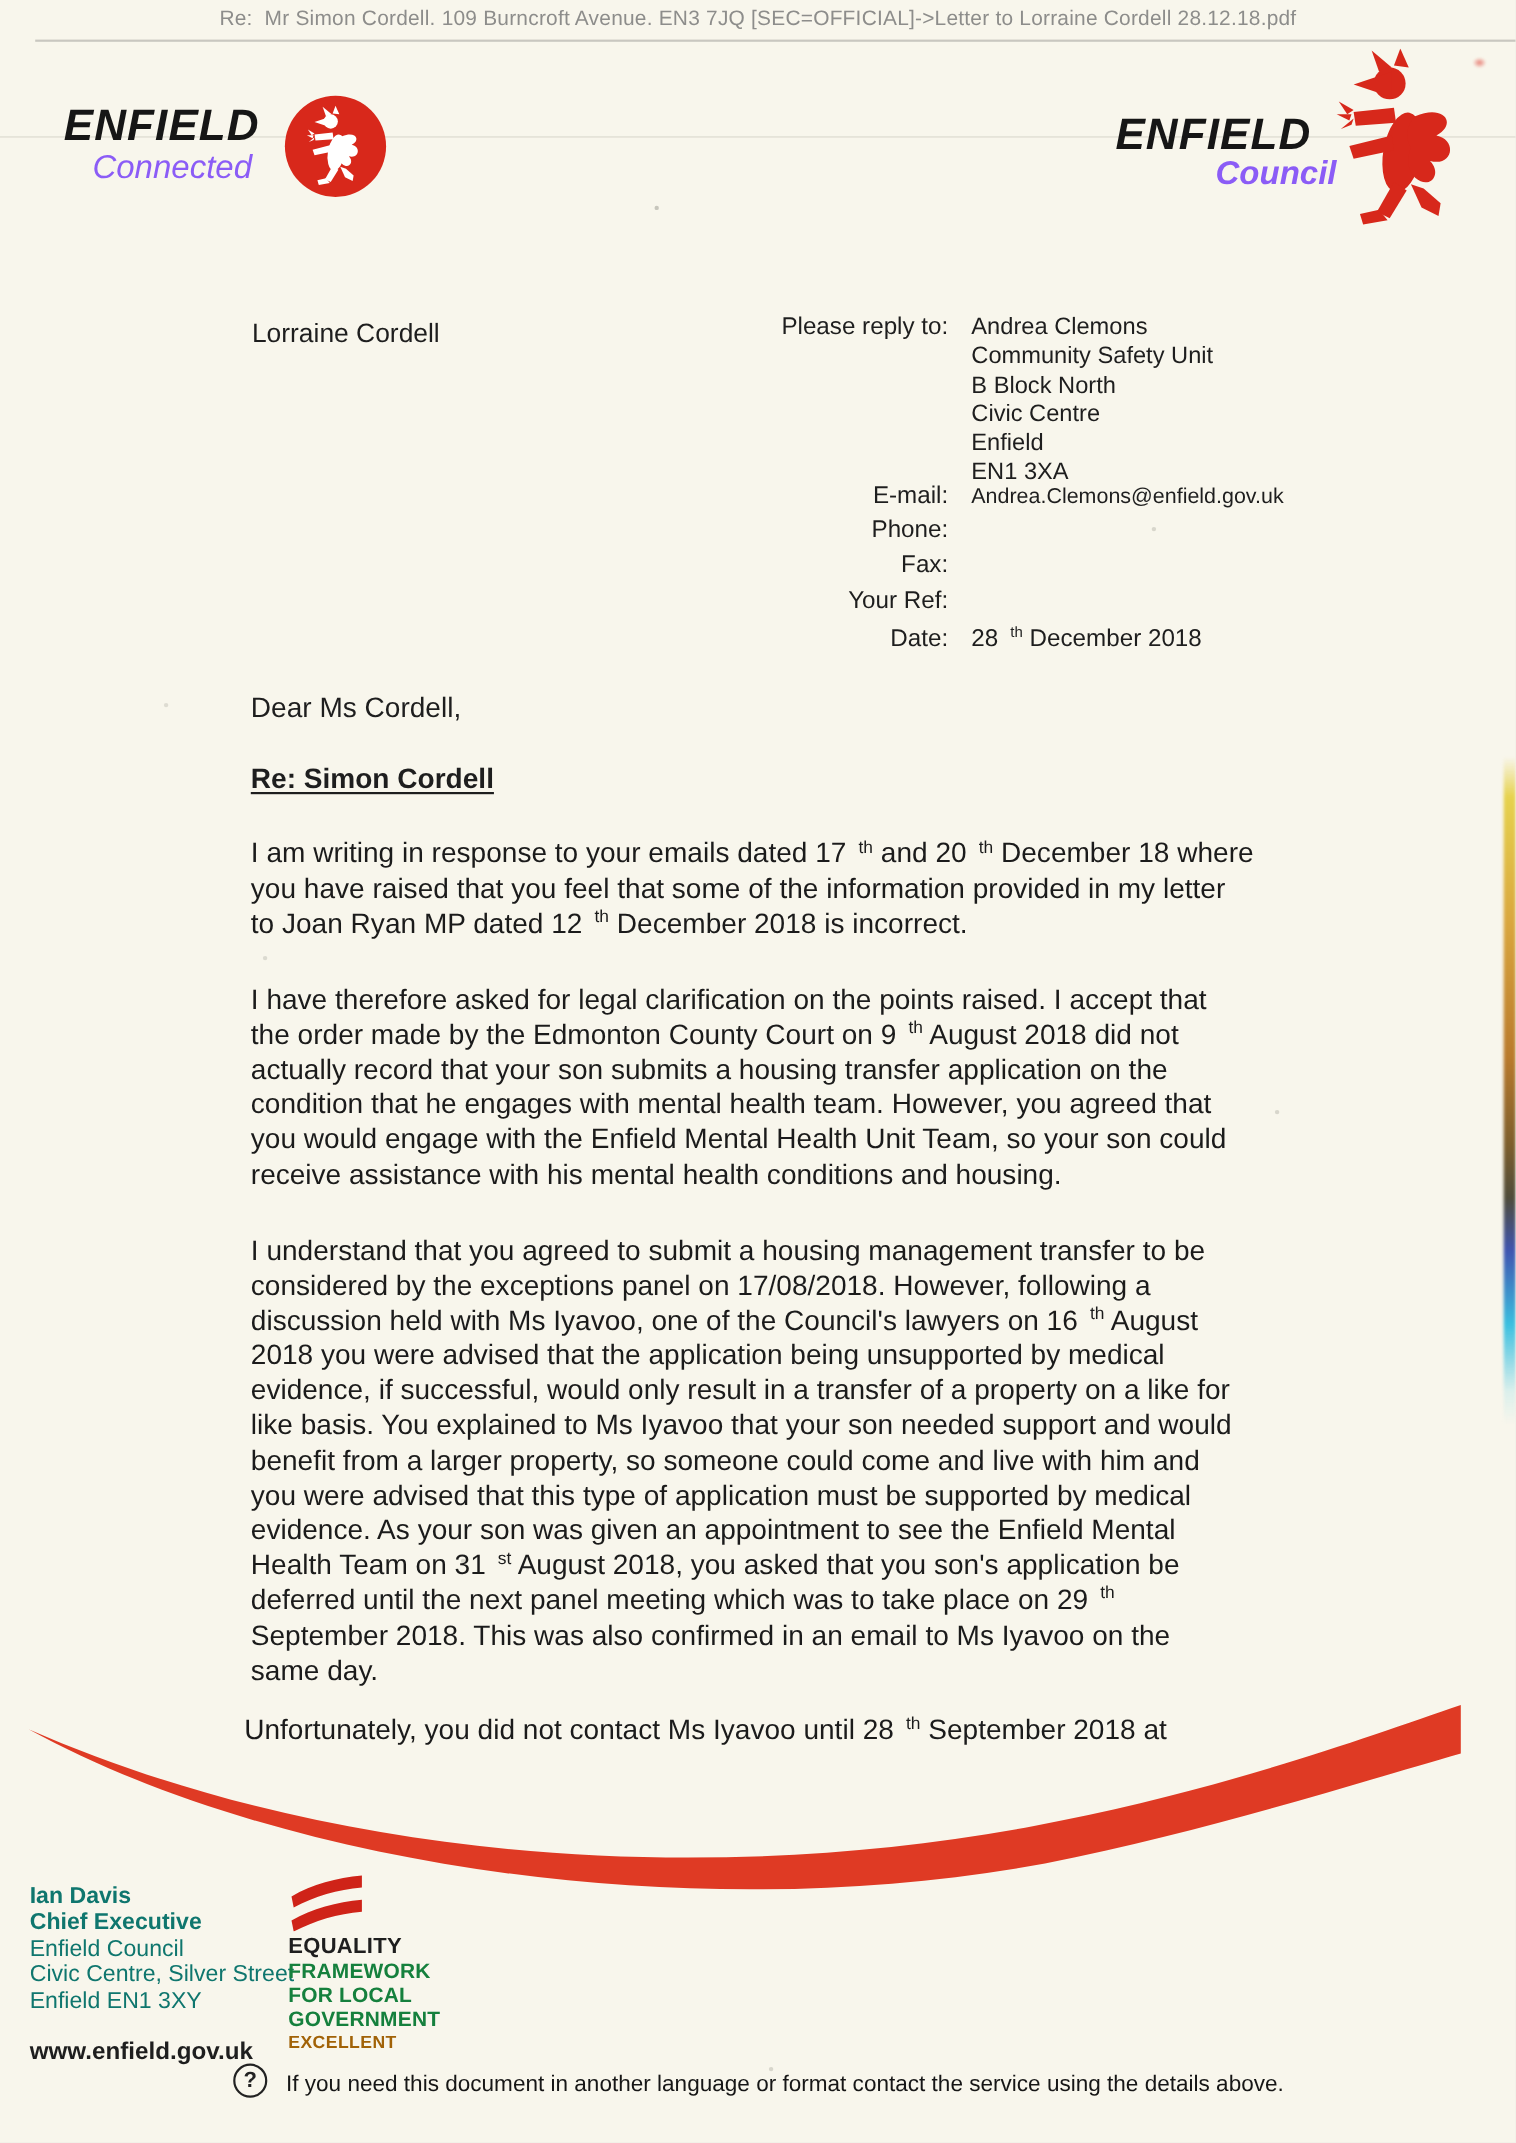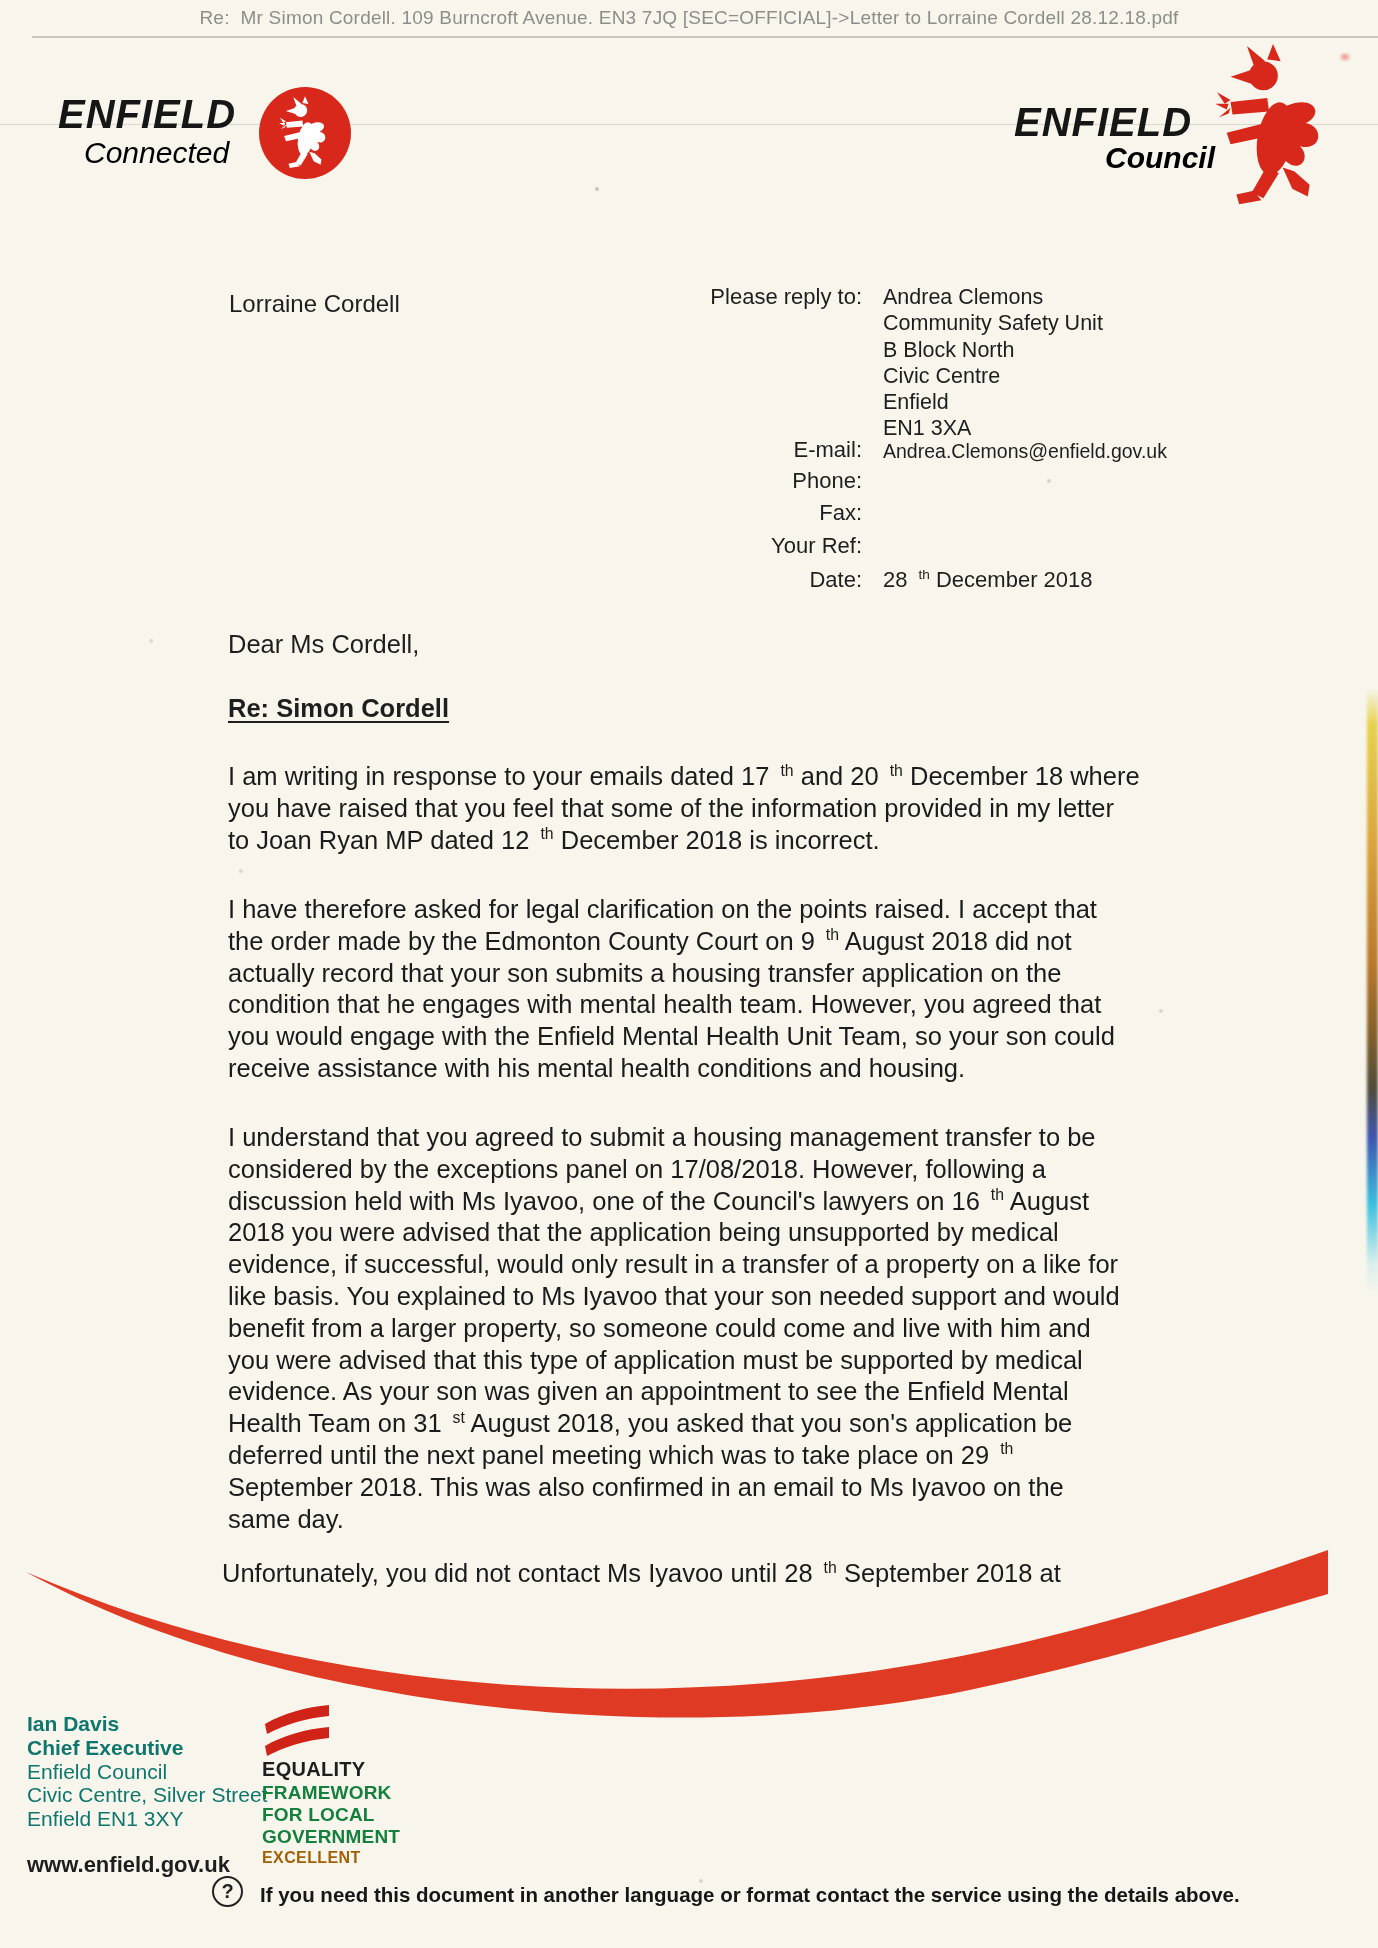--- a/index.html
+++ b/index.html
@@ -12,21 +12,21 @@
   .abs{position:absolute;}
   
   .file-header{
     top:7px;left:0;width:100%;text-align:center;
     font-size:19px;color:#8d8d8b;letter-spacing:.2px;white-space:pre;
   }
   .header-rule{top:36px;left:32px;right:0;height:2px;background:#c9c7c0;}
   .scan-band{top:124px;left:0;width:100%;height:1px;background:#cfcdc3;opacity:.75;}
   
   .logo-title{font-style:italic;font-weight:800;font-size:40px;color:#161616;letter-spacing:1px;white-space:nowrap;}
-  .logo-sub{font-style:italic;font-size:30px;color:#000000;white-space:nowrap;}
+  .logo-sub{font-style:italic;font-size:30px;color:#8b5cf6;white-space:nowrap;}
   .crest-circle{
     top:87px;left:259px;width:92px;height:92px;border-radius:50%;
     background:#d8281b;display:flex;align-items:center;justify-content:center;
   }
   .beast-right{top:44px;left:1212px;width:122px;height:164px;color:#d7281b;}
   
   .label{font-size:22px;text-align:right;width:262px;left:600px;white-space:nowrap;}
   .value{left:883px;white-space:nowrap;}
   .reply-lines .line{font-size:21.5px;line-height:26.3px;white-space:pre;}
   
@@ -183,15 +183,15 @@
   <div class="abs eq-lines" style="top:1782px;left:262px;">
       <div class="line">FRAMEWORK</div>
       <div class="line">FOR LOCAL</div>
       <div class="line">GOVERNMENT</div>
     </div>
   <div class="abs" style="top:1849px;left:262px;font-size:16px;font-weight:700;color:#a16207;letter-spacing:.4px;">EXCELLENT</div>
 
   <div class="abs help-circle">
       <span>?</span>
     </div>
-  <div class="abs" style="top:1883px;left:260px;font-size:20.5px;font-weight:700;color:#161616;white-space:nowrap;">If you need this document in another language or format contact the service using the details above.</div>
+  <div class="abs" style="top:1883px;left:260px;font-size:20.5px;font-weight:400;color:#161616;white-space:nowrap;">If you need this document in another language or format contact the service using the details above.</div>
 
 </div>
 
 </body></html>

